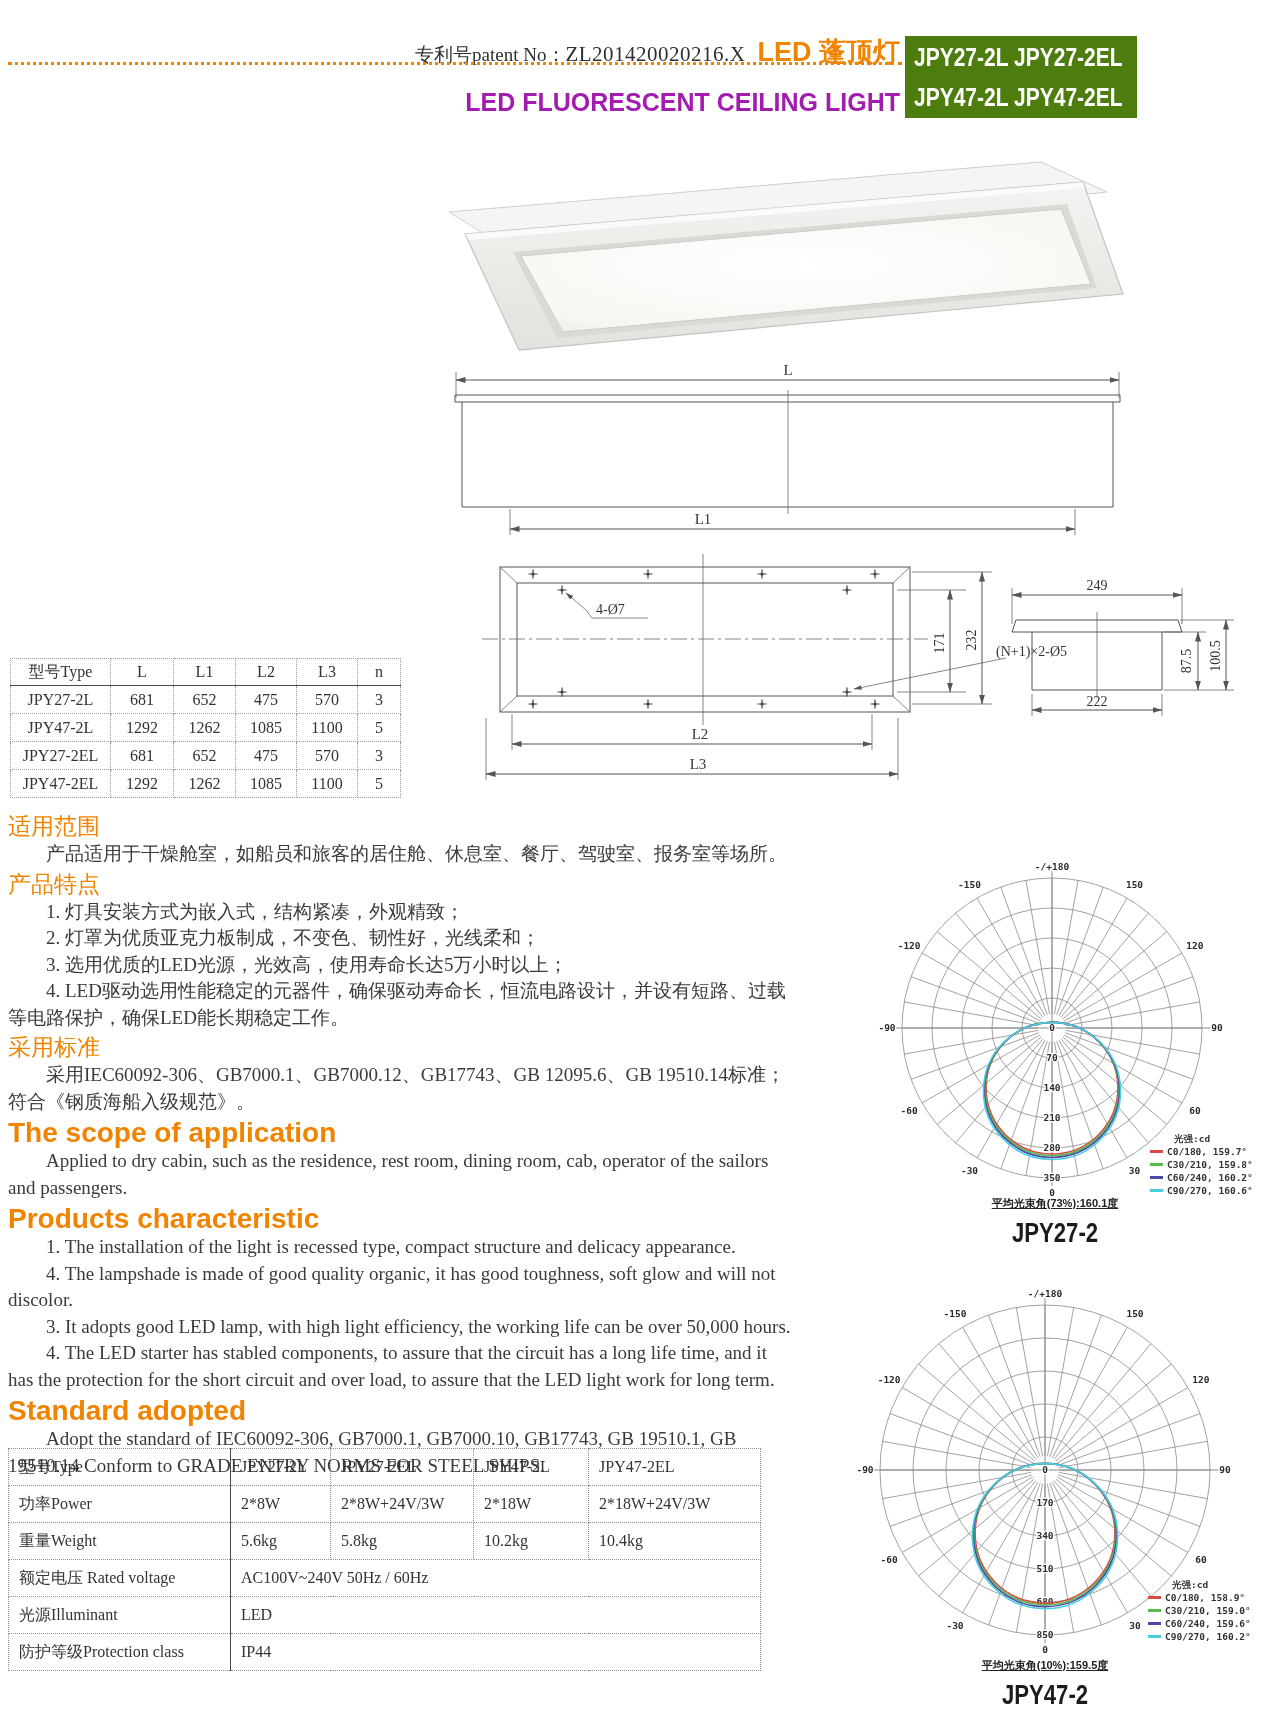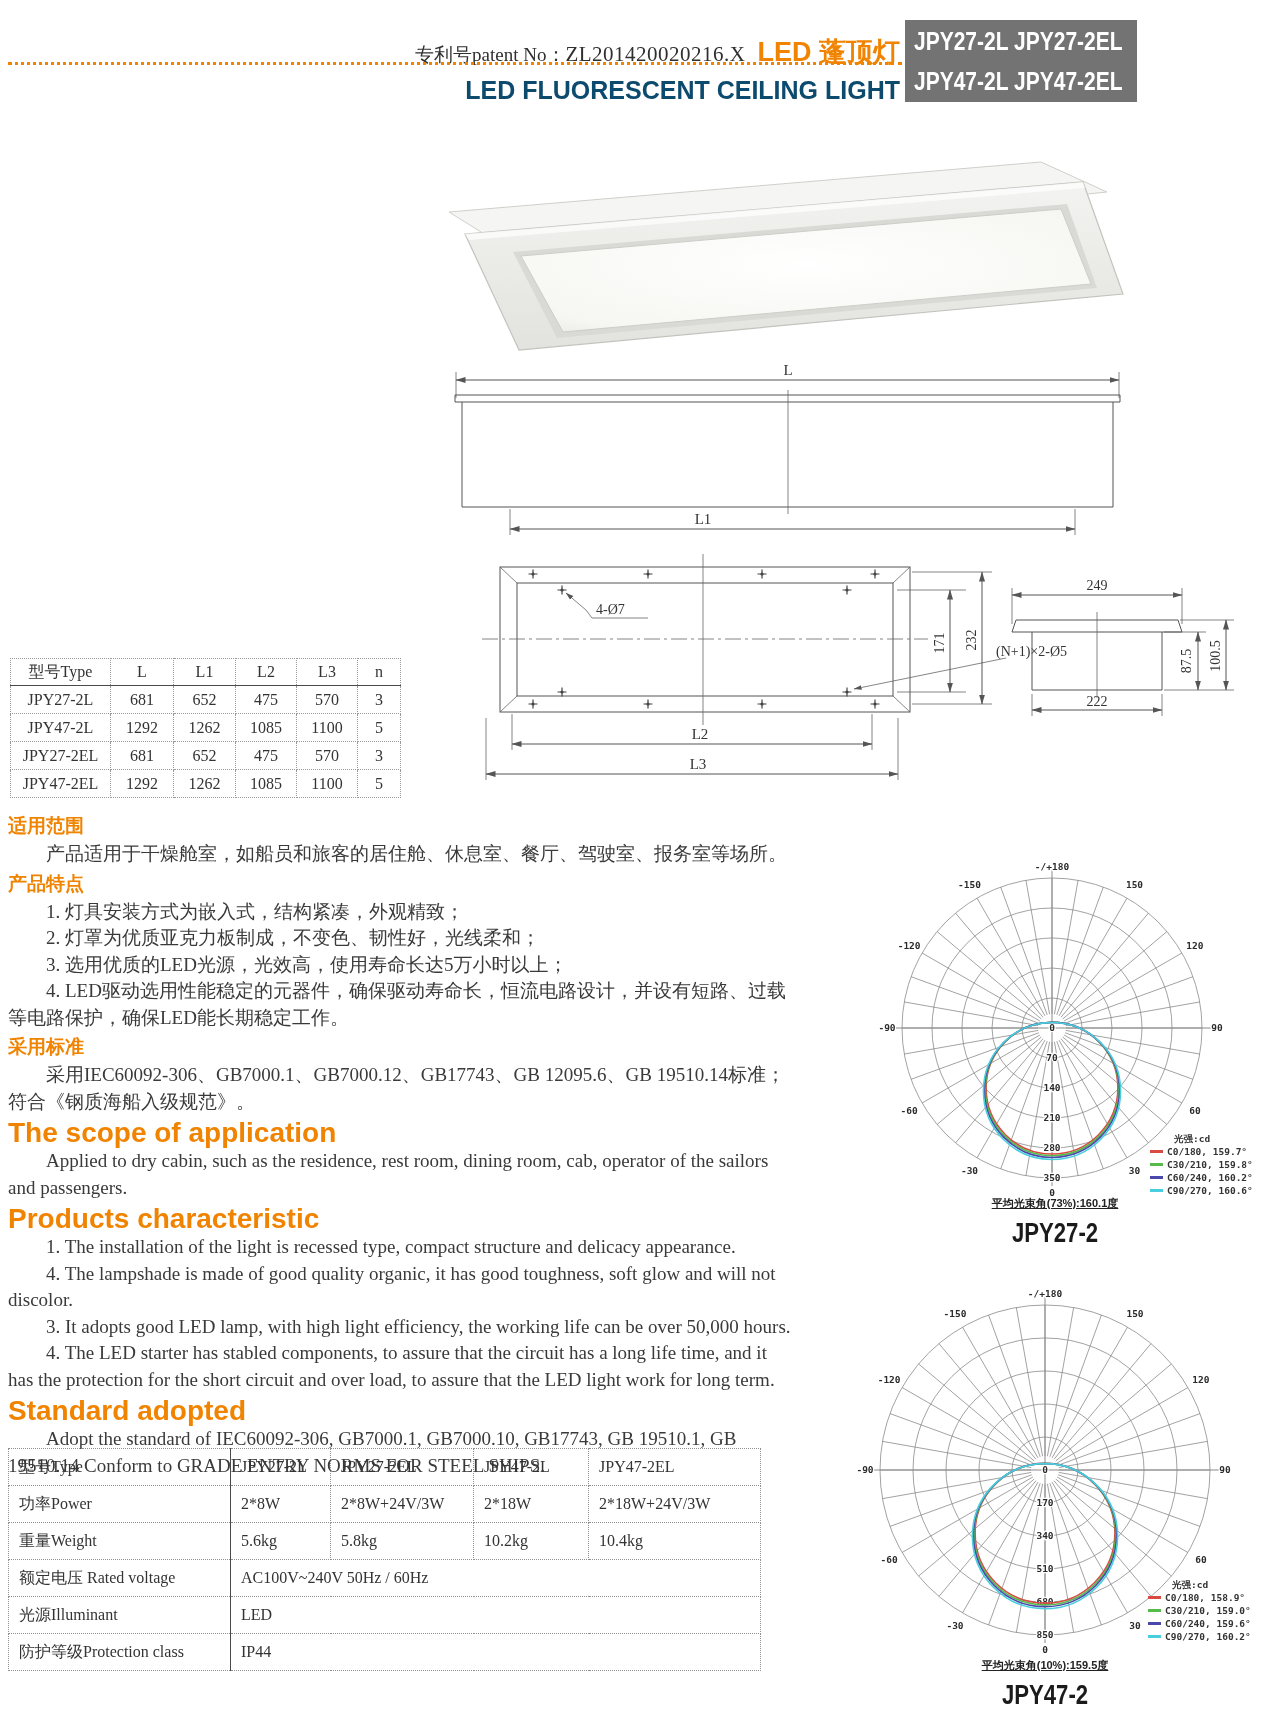--- a/index.html
+++ b/index.html
@@ -6,41 +6,41 @@
   .page{position:relative;width:1263px;height:1729px;background:#fff;overflow:hidden;
         font-family:"Liberation Serif",serif;color:#3a3a3a;}
   .abs{position:absolute;}
 
   
   .patent-line{position:absolute;top:34px;left:0;width:900px;text-align:right;white-space:nowrap;}
   .patent-label{font-size:19px;color:#2f2f2f;}
   .patent-no{font-size:21px;color:#2f2f2f;letter-spacing:.5px;}
   .title-zh{font-family:"Liberation Sans",sans-serif;font-size:27px;font-weight:bold;color:#F08300;margin-left:8px;}
   .hdr-dots{position:absolute;top:62px;left:8px;width:894px;border-bottom:3px dotted #F08300;}
-  .title-en{position:absolute;top:76px;left:0;width:900px;text-align:right;
-            font-family:"Liberation Sans",sans-serif;font-size:25px;font-weight:bold;color:#0c4a6e;}
-  .model-badge{position:absolute;top:20px;left:905px;width:232px;height:82px;background:#737373;
+  .title-en{position:absolute;top:88px;left:0;width:900px;text-align:right;
+            font-family:"Liberation Sans",sans-serif;font-size:25px;font-weight:bold;color:#a21caf;}
+  .model-badge{position:absolute;top:36px;left:905px;width:232px;height:82px;background:#4d7c0f;
                color:#fff;font-family:"Liberation Sans",sans-serif;font-weight:bold;font-size:25px;
                line-height:40px;padding:1px 0 0 9px;box-sizing:border-box;white-space:nowrap;}
   .model-badge div{transform:scaleX(.84);transform-origin:0 50%;letter-spacing:0px;}
 
   
   table{border-collapse:collapse;table-layout:fixed;}
   .dim-table{position:absolute;top:658px;left:10px;width:390px;font-size:16px;color:#333;}
   .dim-table th,.dim-table td{border:1.4px dotted #9a9a9a;text-align:center;font-weight:normal;padding:0;}
   .dim-table th{height:26px;border-bottom:1.6px solid #4a4a4a;}
   .dim-table td{height:27px;}
   .spec-table{position:absolute;top:1448px;left:8px;width:752px;font-size:16px;color:#333;}
   .spec-table td{border:1.4px dotted #8f8f8f;height:36px;padding:0 0 0 10px;text-align:left;}
   .spec-table td.lbl{border-right:1.4px solid #4a4a4a;}
 
   
   .sections{position:absolute;top:810px;left:8px;width:784px;font-size:19px;line-height:26.5px;}
   .sections p{margin:0;text-indent:2em;}
-  .hz{font-family:"Liberation Sans",sans-serif;font-size:19px;font-weight:bold;color:#F08300;
+  .hz{font-family:"Liberation Sans",sans-serif;font-size:23px;font-weight:normal;color:#F08300;
       margin:3px 0 2px;line-height:26px;}
   .he{font-family:"Liberation Sans",sans-serif;font-size:28px;font-weight:bold;color:#F08300;
       margin:4px 0 2px;line-height:27px;}
 
   
   .dline{stroke:#555;stroke-width:1;fill:none;}
   .dthin{stroke:#666;stroke-width:.8;fill:none;}
   .dtext{font-family:"Liberation Serif",serif;font-size:15px;fill:#333;}
   .ctext{font-family:"Liberation Serif",serif;font-size:14px;fill:#333;}
 

